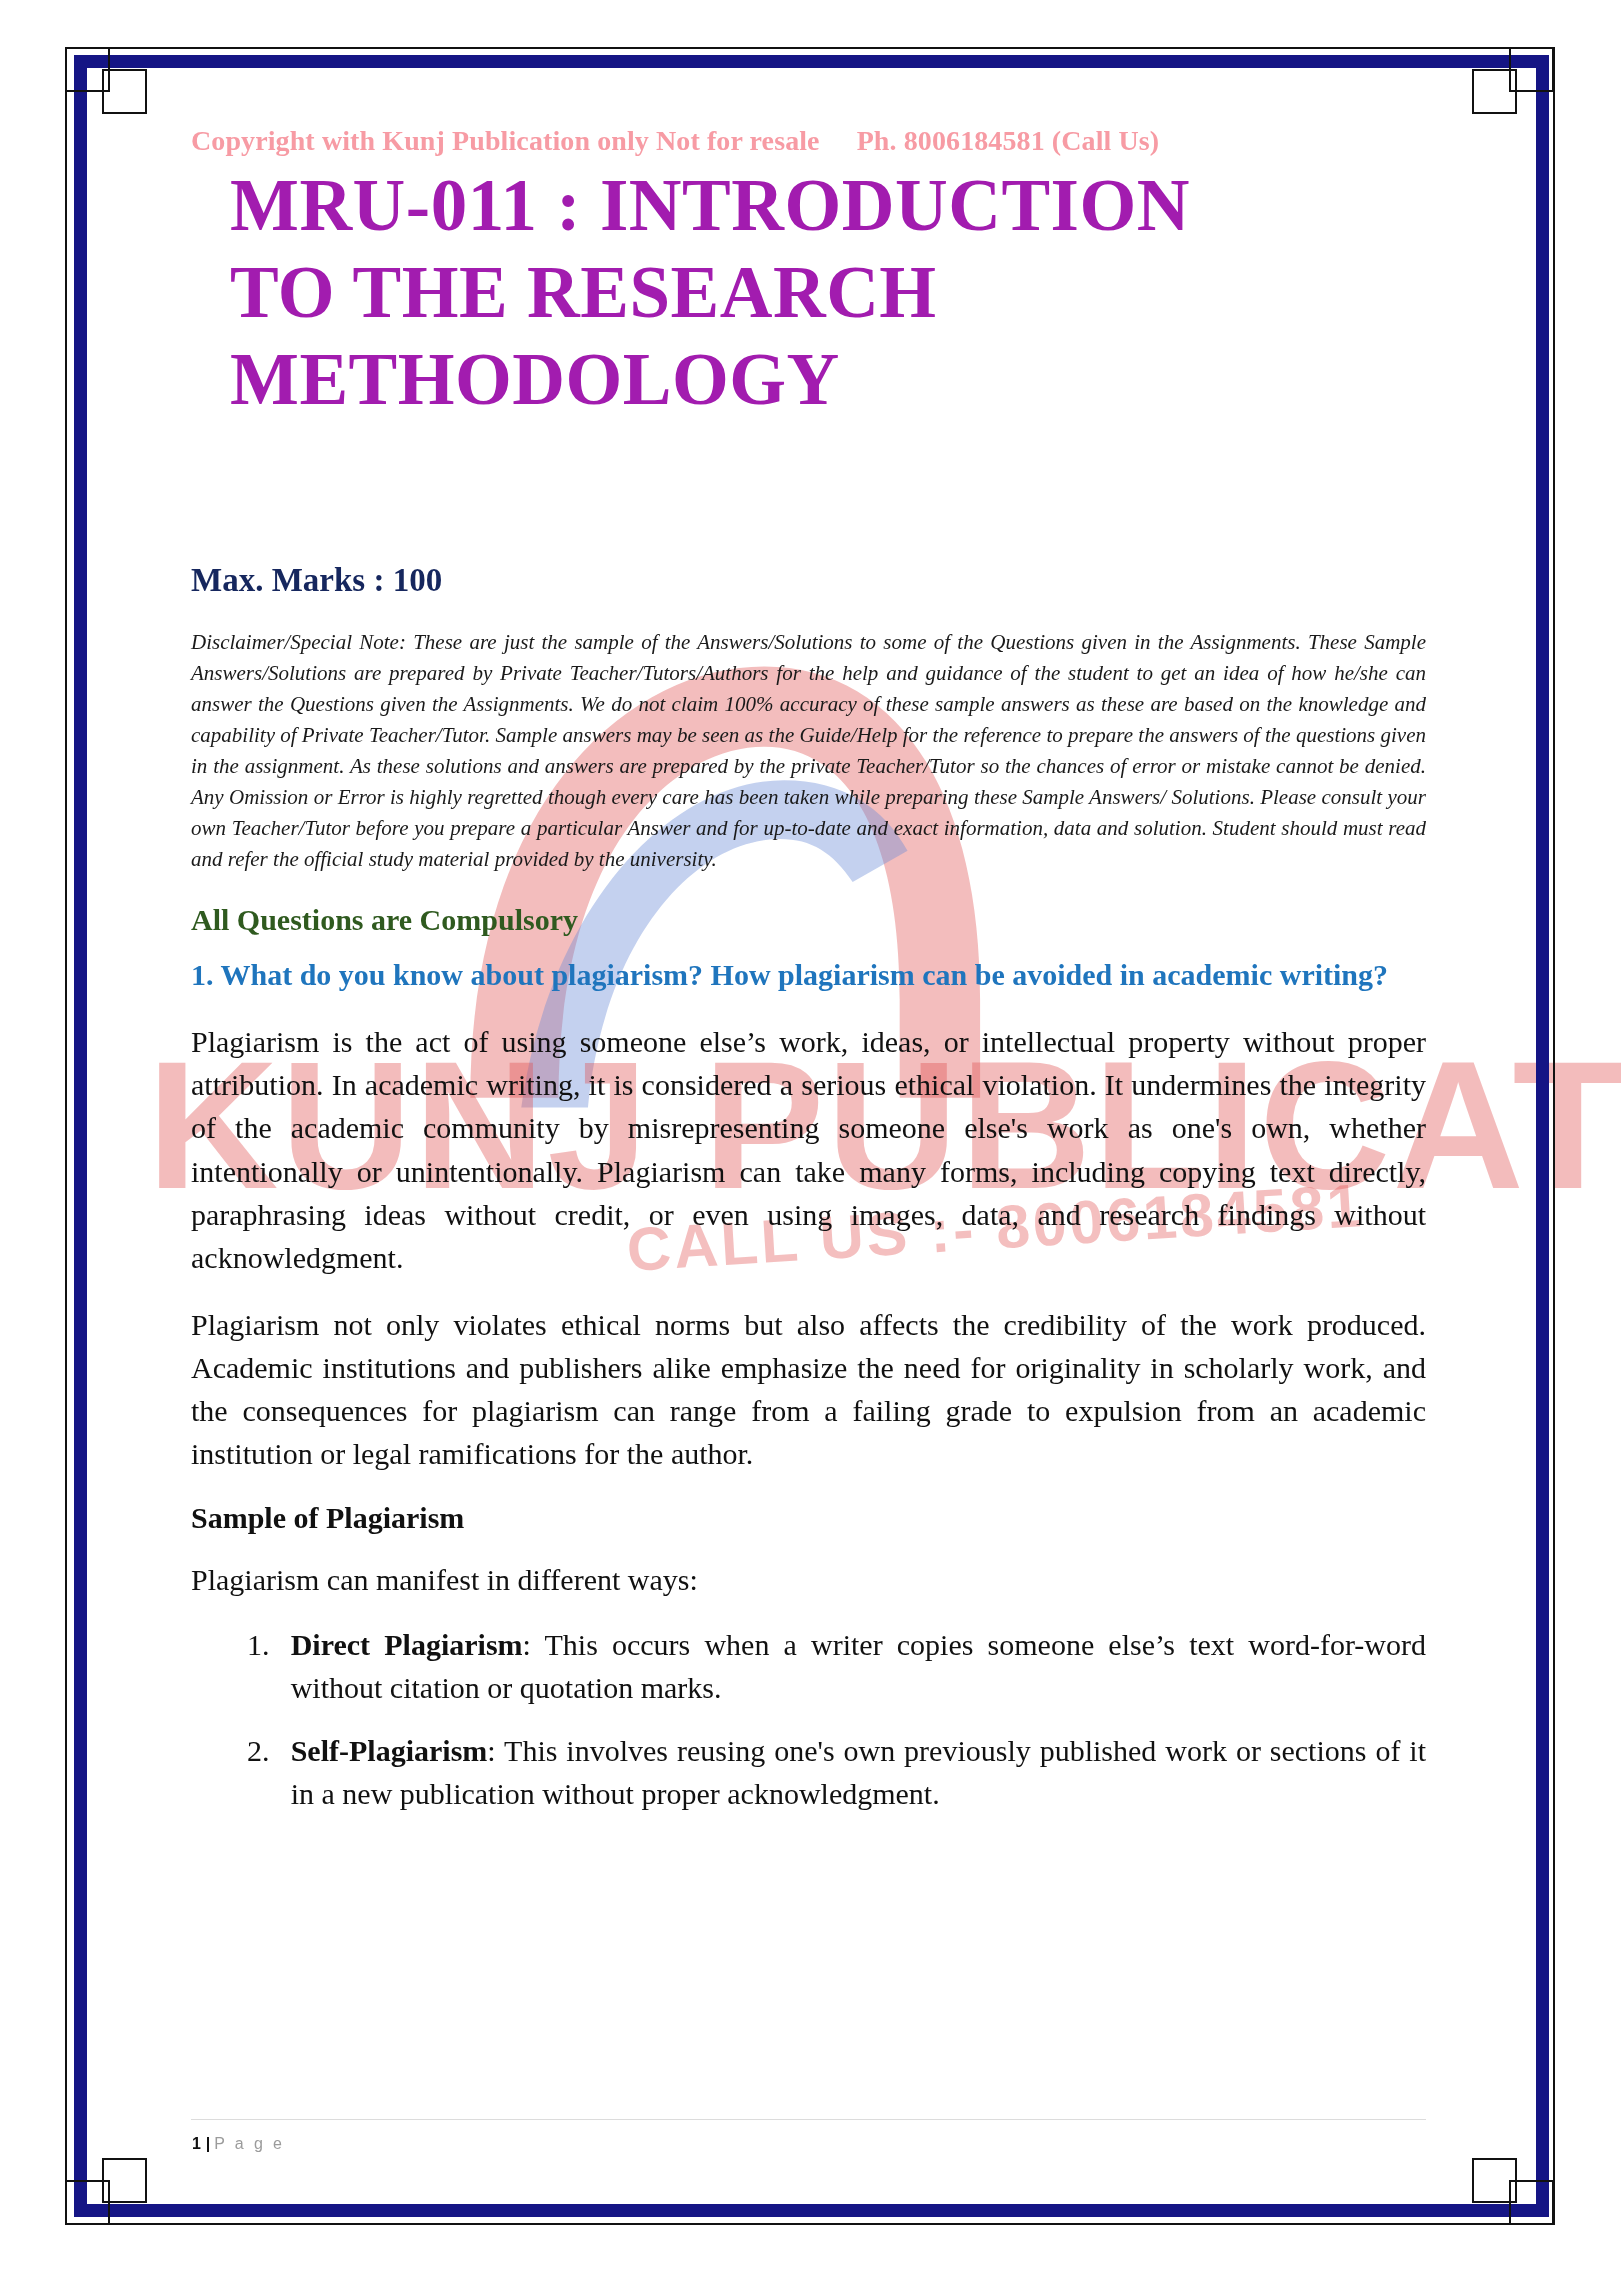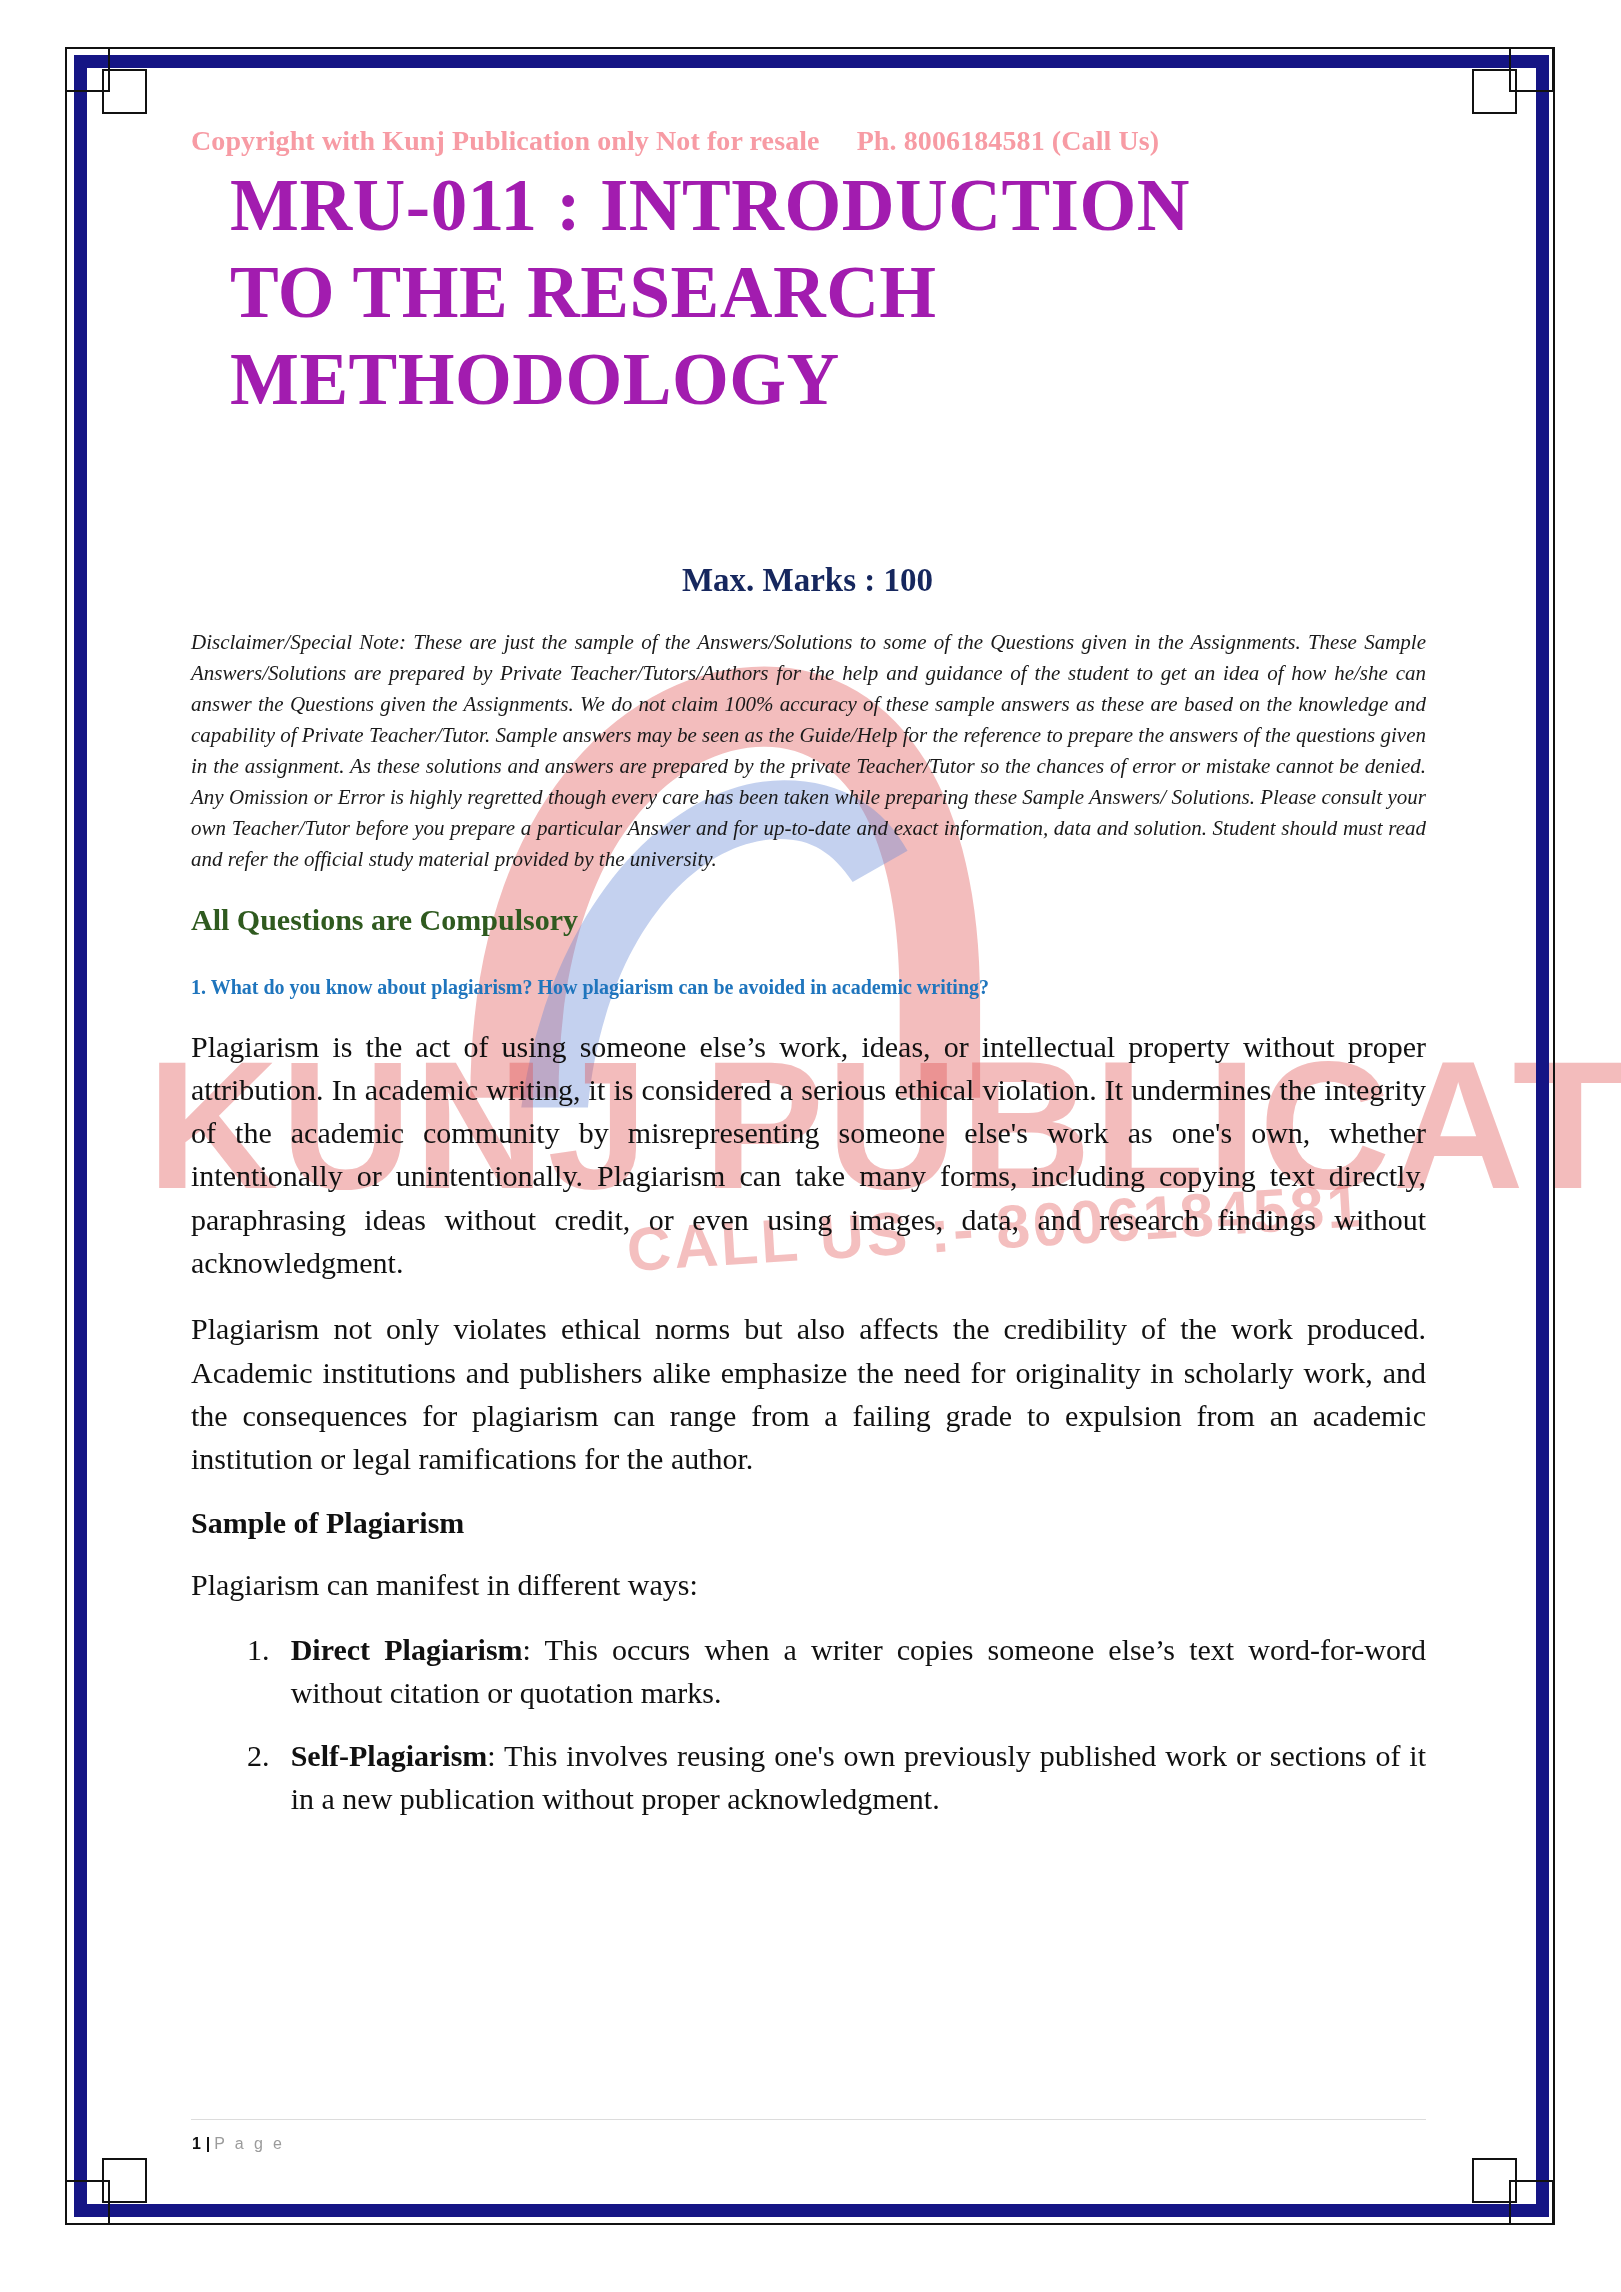--- a/index.html
+++ b/index.html
@@ -139,21 +139,21 @@
     font-size: 73px;
     line-height: 1.19;
     color: #a21caf;
     text-align: left;
     margin: 5.9px 0 0 0;
     padding: 0 39px;
     letter-spacing: 0.5px;
   }
 
   .max-marks {
-    text-align: center;
+    text-align: left;
     font-family: "Liberation Serif", "DejaVu Serif", serif;
     font-weight: bold;
     font-size: 33px;
     color: #16275e;
     margin-top: 139px;
     padding-right: 2px;
   }
 
   .disclaimer {
     font-family: "Liberation Serif", "DejaVu Serif", serif;
@@ -169,25 +169,25 @@
     font-family: "Liberation Serif", "DejaVu Serif", serif;
     font-weight: bold;
     font-size: 30px;
     color: #2f5a1f;
     margin-top: 27.4px;
   }
 
   .question {
     font-family: "Liberation Serif", "DejaVu Serif", serif;
     font-weight: bold;
-    font-size: 20px;
+    font-size: 30px;
     line-height: 1.42;
     color: #1f75bd;
     text-align: justify;
-    margin-top: 36px;
+    margin-top: 17px;
   }
 
   p.body {
     font-family: "Liberation Serif", "DejaVu Serif", serif;
     font-size: 30px;
     line-height: 1.44;
     color: #111111;
     text-align: justify;
     margin: 23.5px 0 0 0;
   }

